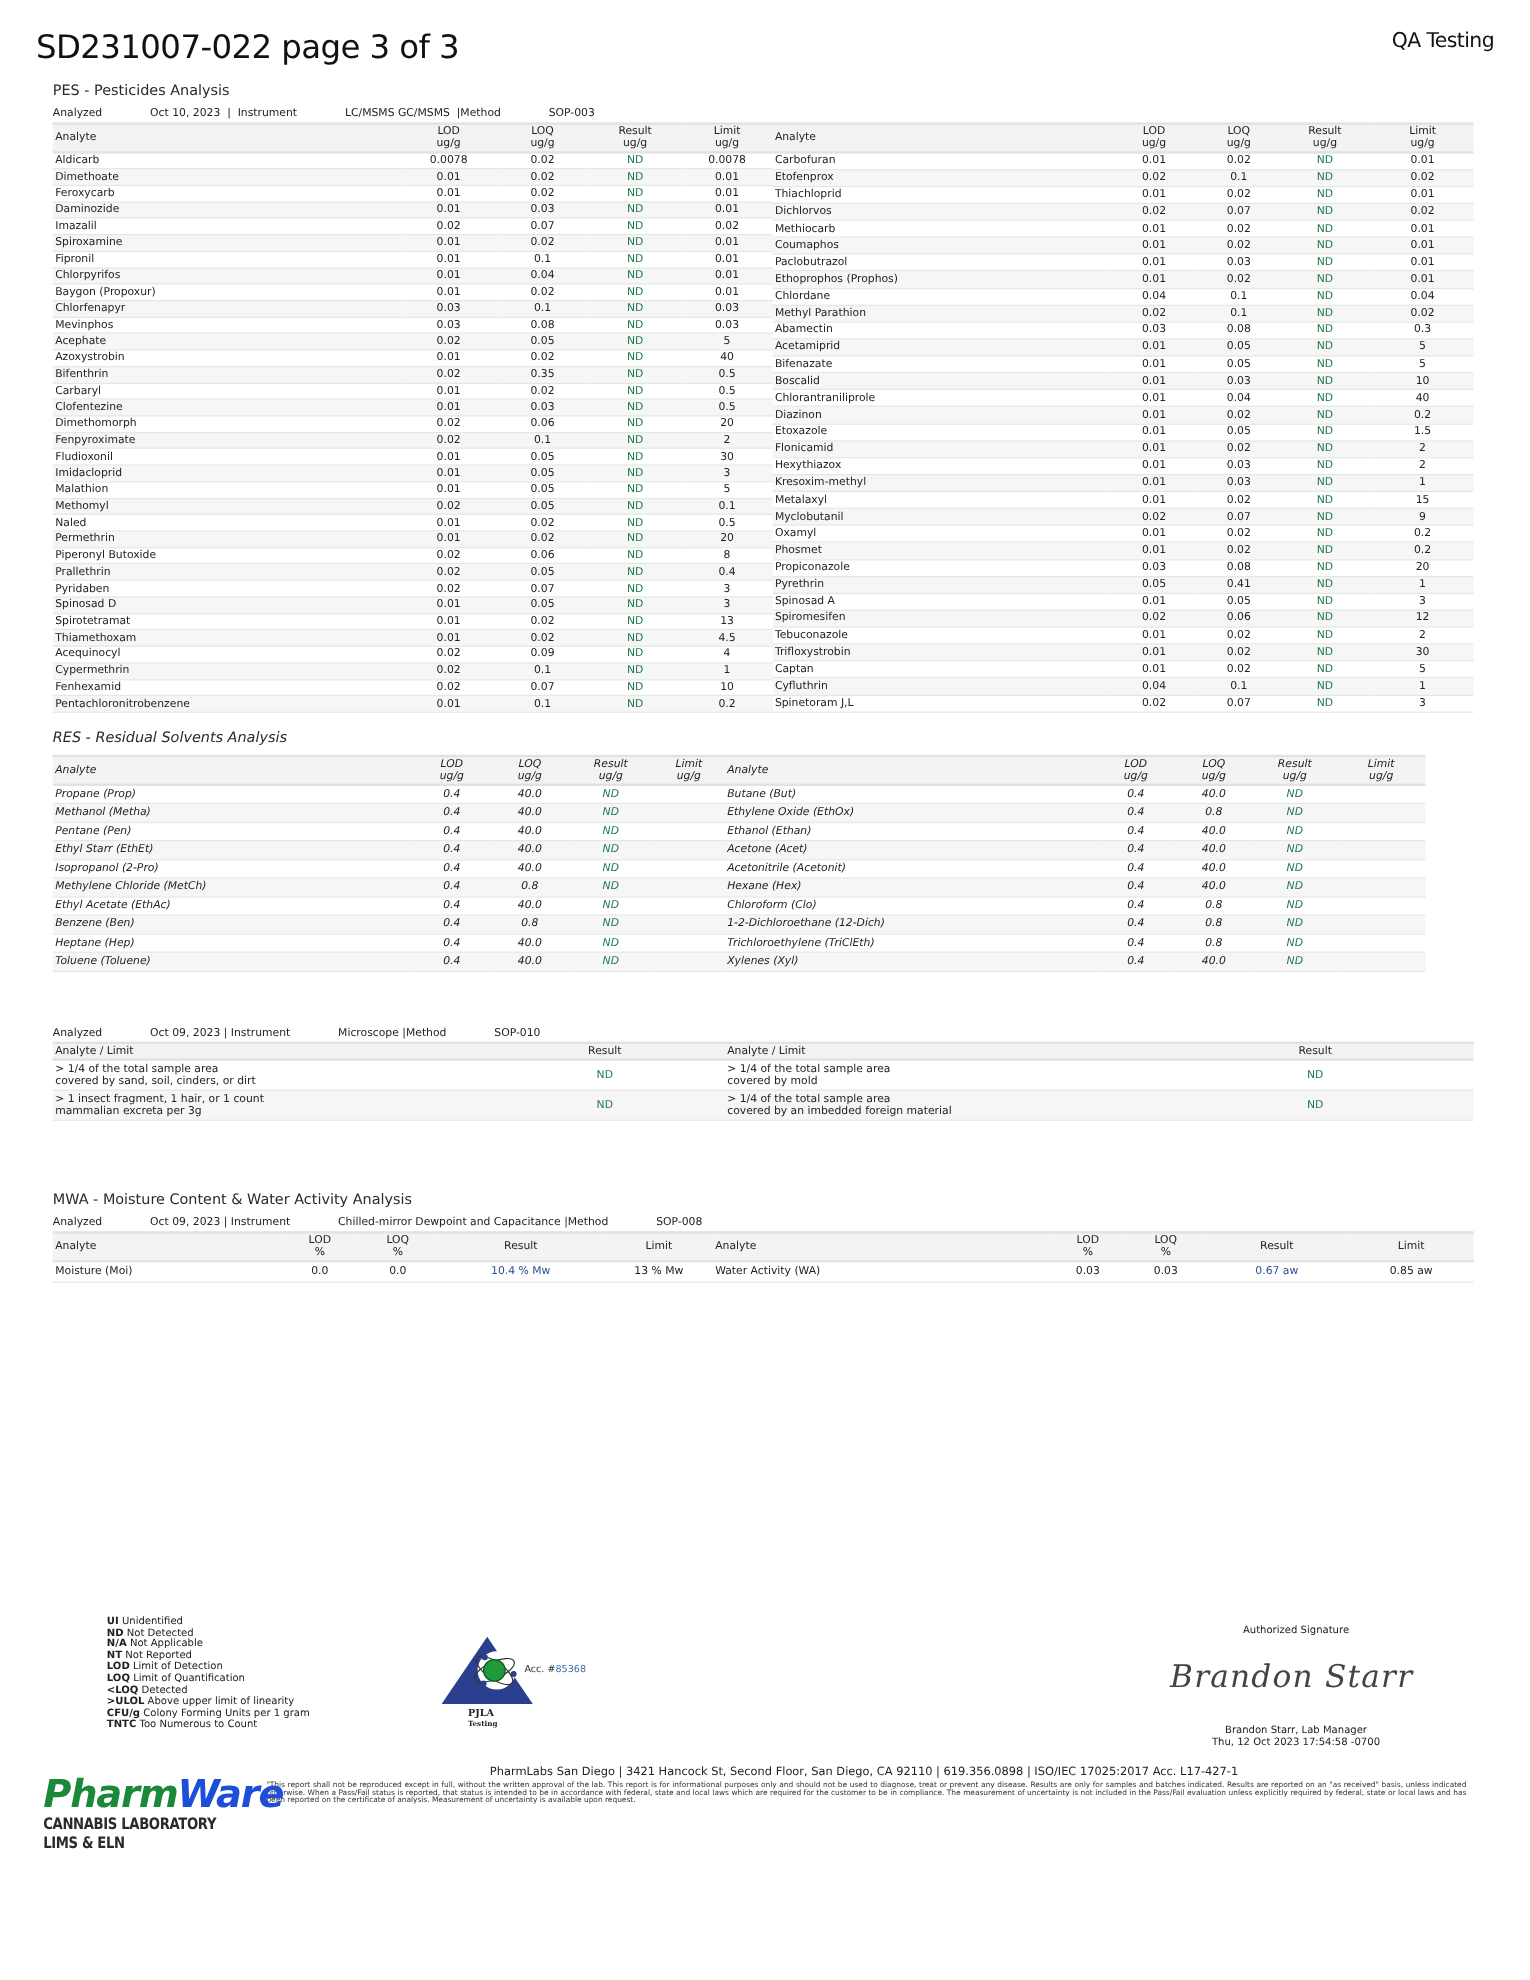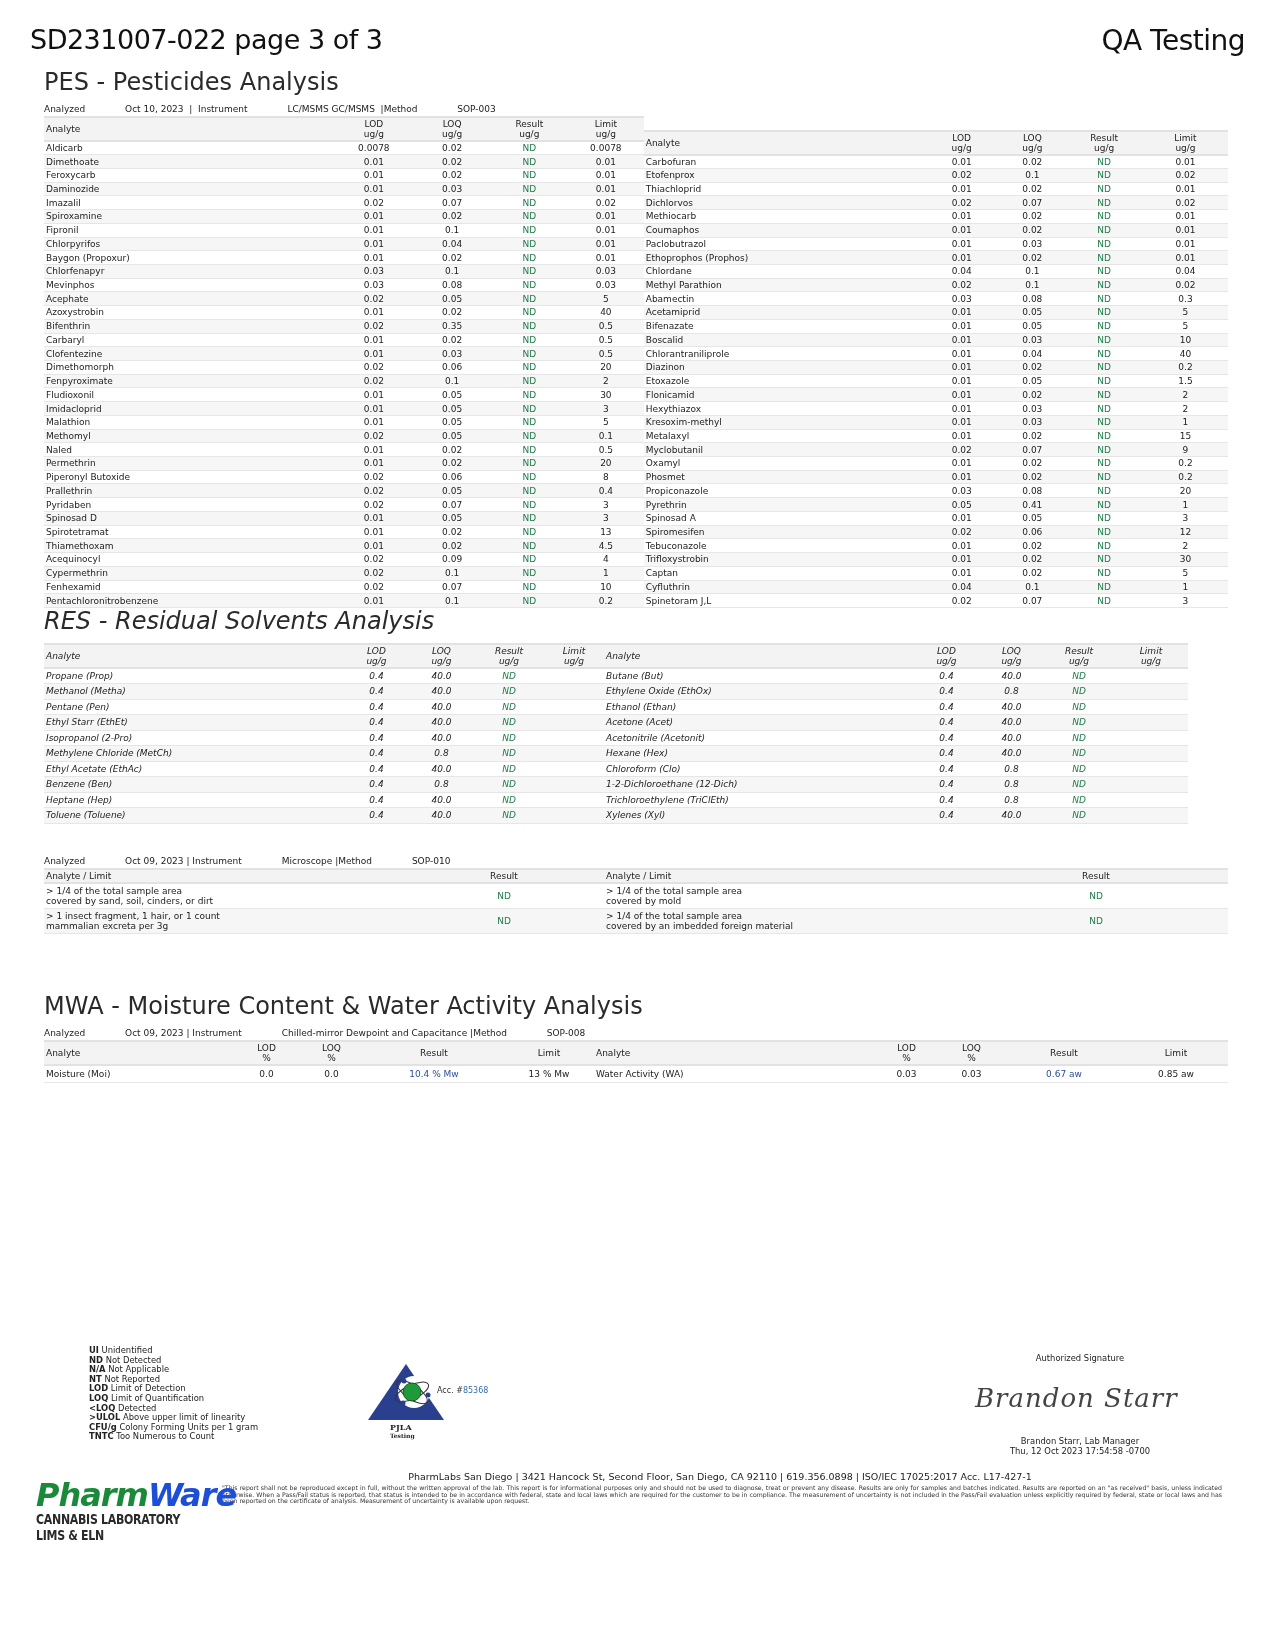--- a/index.html
+++ b/index.html
@@ -1,24 +1,24 @@
 <!DOCTYPE html>
 <html><head>
 <meta charset="utf-8">
 <style>
   * { box-sizing: border-box; margin: 0; padding: 0; }
   html, body { width: 1275px; height: 1650px; background: #fff; }
   body { font-family: "DejaVu Sans", sans-serif; color: #222; position: relative; overflow: hidden; }
   .page-title { position: absolute; left: 30px; top: 24px; font-size: 27px; color: #111; letter-spacing: -0.5px; }
-  .page-right { position: absolute; right: 30px; top: 24px; font-size: 28px; color: #111; letter-spacing: -0.5px; }
+  .page-right { position: absolute; right: 30px; top: 24px; font-size: 17px; color: #111; letter-spacing: -0.5px; }
   .section { position: absolute; left: 44px; width: 1184px; }
-  .section h2 { font-size: 24px; font-weight: normal; color: #2a2a2a; margin-bottom: 8px; }
+  .section h2 { font-size: 12px; font-weight: normal; color: #2a2a2a; margin-bottom: 8px; }
   .meta { font-size: 9px; color: #222; margin-bottom: 2px; }
   .meta b { font-weight: normal; padding-left: 37px; }
-  .cols { display: flex; gap: 0; align-items: flex-end; }
+  .cols { display: flex; gap: 0; }
   table { border-collapse: collapse; font-size: 9px; width: 100%; }
   th { font-weight: normal; text-align: center; background: #f3f3f3; border-top: 2px solid #e2e2e2; border-bottom: 2px solid #e2e2e2; padding: 1px 2px; line-height: 10px; color: #222; }
   th.l, td.l { text-align: left; padding-left: 2px; }
   td { text-align: center; padding: 0 2px; height: 13.7px; line-height: 12px; border-bottom: 1px solid #e6e6e6; color: #222; }
   tbody tr:nth-child(even) td { background: #f6f6f6; }
   td.nd { color: #1f7a4a; }
   td.res-blue { color: #2a4f9a; }
   .pes-table td { height: 13.72px; }
   .res-table td { height: 15.5px; }
   .fvi-table td { height: 25px; line-height: 10px; }

